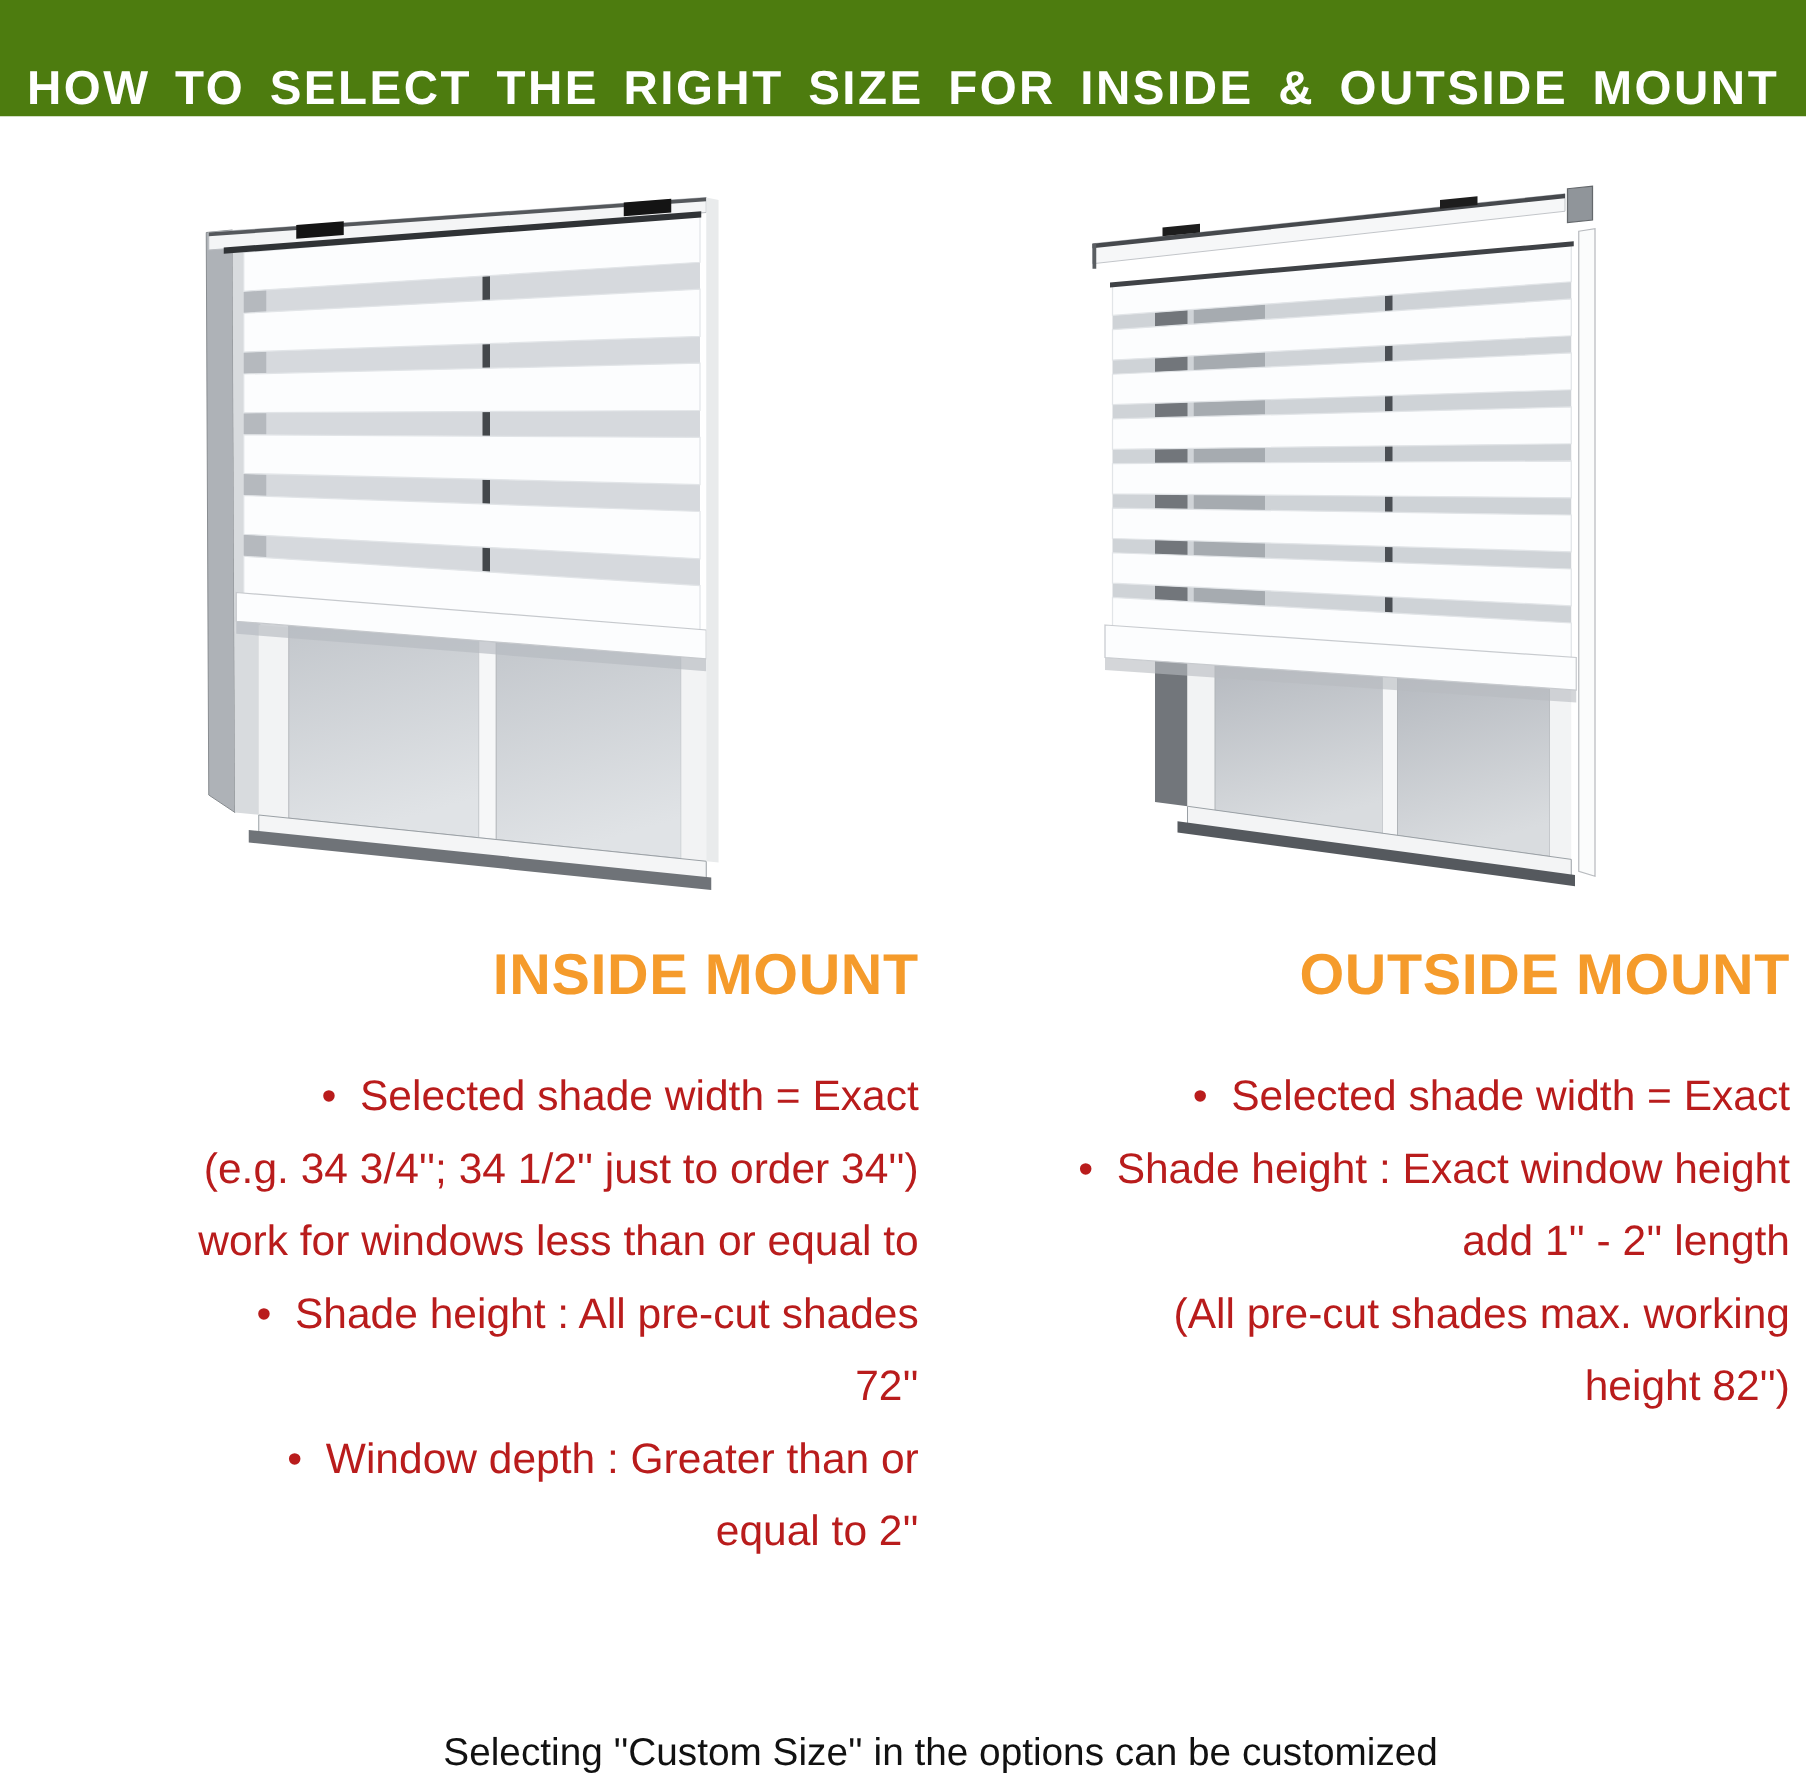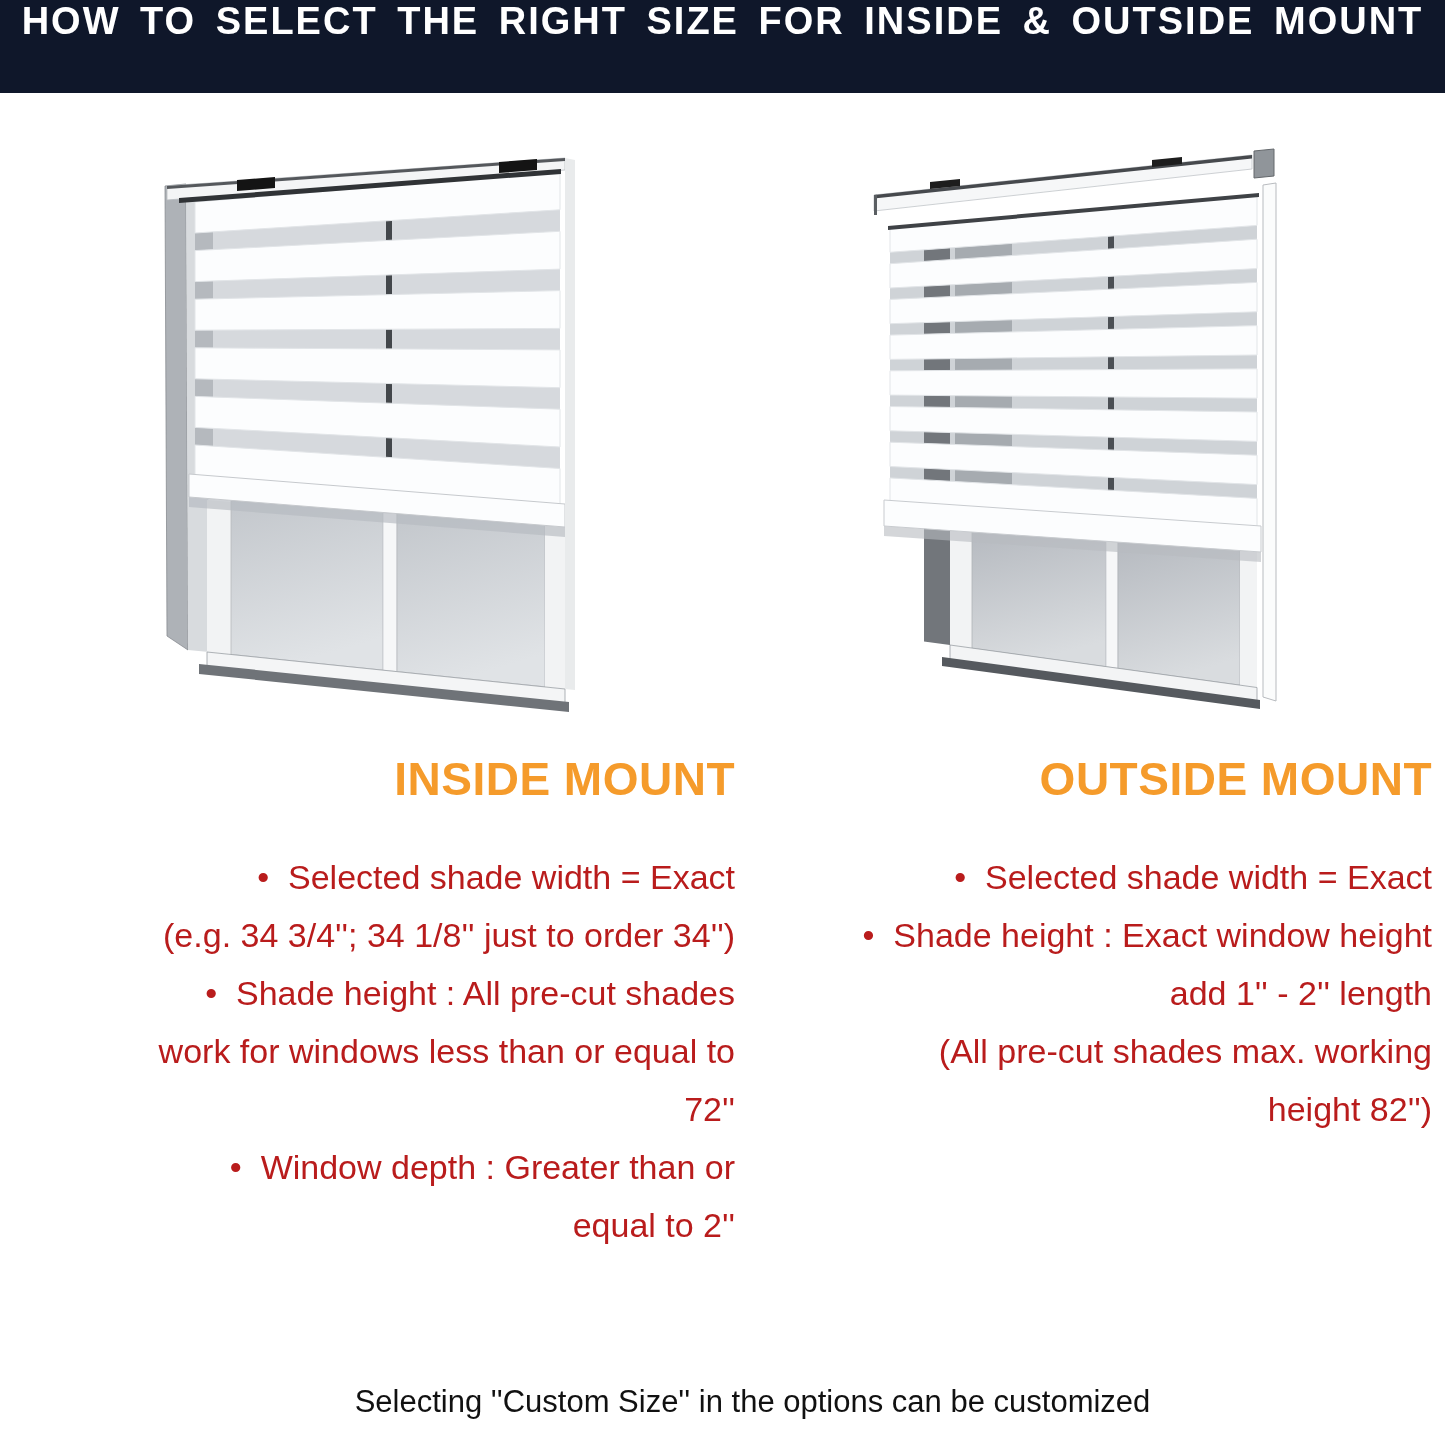--- a/index.html
+++ b/index.html
@@ -2,21 +2,21 @@
 <html><head>
 <meta charset="utf-8">
 <style>
   html,body { margin:0; padding:0; background:#ffffff; }
   .page {
     position:relative; width:1445px; height:1432px; background:#ffffff;
     font-family:"Liberation Sans","DejaVu Sans",sans-serif; overflow:hidden;
   }
   .banner {
     position:absolute; left:0; top:0; width:1445px; height:93px;
-    background:#0f172a; display:flex; align-items:flex-start; justify-content:center;
+    background:#4d7c0f; display:flex; align-items:flex-end; justify-content:center;
   }
   .banner-text {
     color:#ffffff; font-weight:bold; font-size:38px; letter-spacing:2px;
     word-spacing:7px; white-space:nowrap;
   }
   figure.art { position:absolute; margin:0; padding:0; }
   .art-inside  { left:155px; top:150px; width:420px; height:575px; }
   .art-outside { left:860px; top:145px; width:450px; height:585px; }
   .col { position:absolute; top:752px;text-align:right; }
   .col-left  { left:25px;  width:710px; }
@@ -142,23 +142,23 @@
       <g>
         <polygon points="403,40 416,38 416,556 403,552" fill="#fbfcfc" stroke="#b8bbbf" stroke-width="1"></polygon>
       </g>
     </svg>
   </figure>
 
   <section class="col col-left">
     <h2>INSIDE MOUNT</h2>
     <div class="lines">
       <div class="line">•  Selected shade width = Exact</div>
-      <div class="line">(e.g. 34 3/4''; 34 1/8'' just to order 34'')</div>
+      <div class="line">(e.g. 34 3/4''; 34 1/2'' just to order 34'')</div>
+      <div class="line">work for windows less than or equal to</div>
       <div class="line">•  Shade height : All pre-cut shades</div>
-      <div class="line">work for windows less than or equal to</div>
       <div class="line">72''</div>
       <div class="line">•  Window depth : Greater than or</div>
       <div class="line">equal to 2''</div>
     </div>
   </section>
 
   <section class="col col-right">
     <h2>OUTSIDE MOUNT</h2>
     <div class="lines">
       <div class="line">•  Selected shade width = Exact</div>

